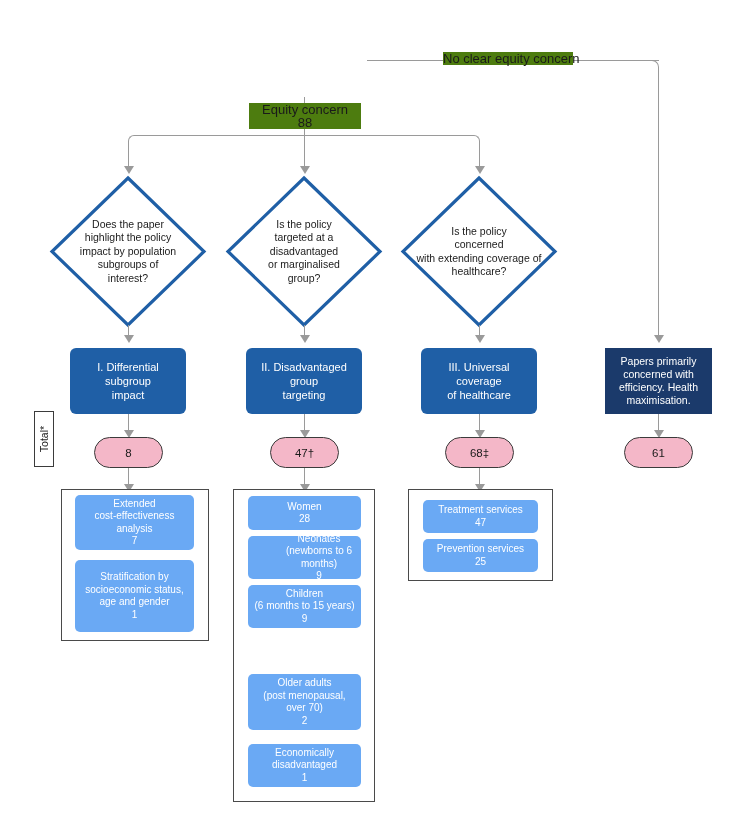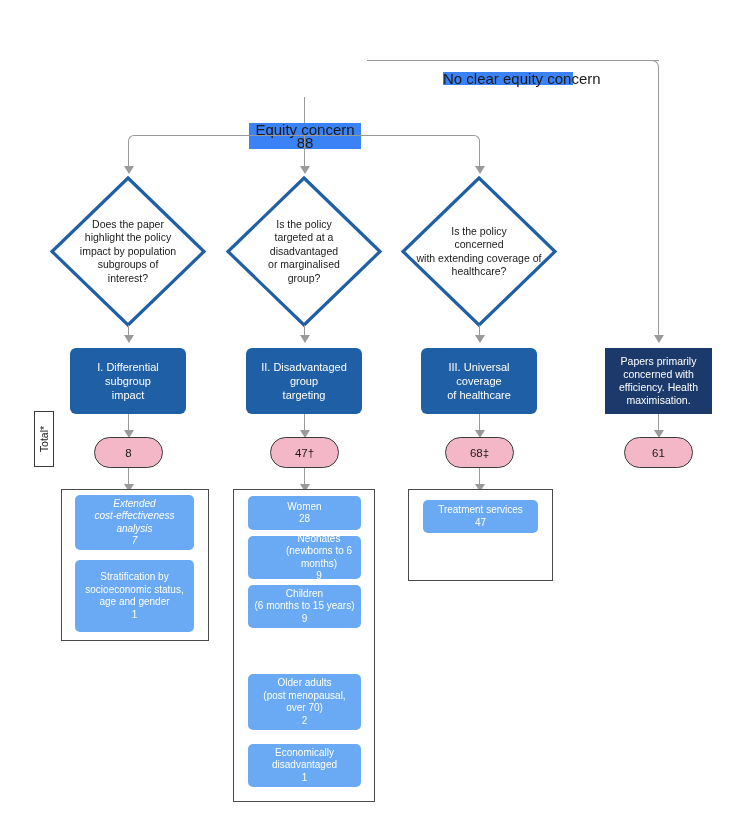--- a/index.html
+++ b/index.html
@@ -83,26 +83,25 @@
     display:flex;align-items:center;justify-content:center;
     text-align:center;
     font-size:10.5px;
     line-height:13.5px;
     color:#1a1a1a;
     pointer-events:none;
   }
 
   .edge-label{
     color:#1a1a1a;
-    font-size:15px;
+    font-size:13px;
     line-height:13px;
     text-align:center;
-    background:#3b82f6;
+    background:#4d7c0f;
     white-space:nowrap;
-    margin-top:20px;
   }
 
   .group-box{
     border:1.4px solid #4a4a4a;
     background:#ffffff;
   }
 
   .total-box{
     border:1px solid #3b3b3b;
     background:#ffffff;
@@ -225,21 +224,21 @@
   <div class="abs line-v" style="left:128px;top:468px;height:18px;"></div>
   <div class="abs arrow-down" style="left:124px;top:484px;"></div>
 
   <div class="abs line-v" style="left:304px;top:468px;height:18px;"></div>
   <div class="abs arrow-down" style="left:300px;top:484px;"></div>
 
   <div class="abs line-v" style="left:479px;top:468px;height:18px;"></div>
   <div class="abs arrow-down" style="left:475px;top:484px;"></div>
 
   <div class="abs group-box" style="left:61px;top:489px;width:148px;height:152px;"></div>
-  <div class="abs node-lblue multiline" style="left:75px;top:495px;width:119px;height:55px;font-style:italic;">Extended
+  <div class="abs node-lblue multiline" style="left:75px;top:495px;width:119px;height:55px;">Extended
 cost-effectiveness
 analysis
 7</div>
   <div class="abs node-lblue multiline" style="left:75px;top:560px;width:119px;height:72px;">Stratification by
 socioeconomic status,
 age and gender
 1</div>
 
   <div class="abs group-box" style="left:233px;top:489px;width:142px;height:313px;"></div>
   <div class="abs node-lblue multiline" style="left:248px;top:496px;width:113px;height:34px;">Women
@@ -254,14 +253,16 @@
 (post menopausal,
 over 70)
 2</div>
   <div class="abs node-lblue multiline" style="left:248px;top:744px;width:113px;height:43px;">Economically
 disadvantaged
 1</div>
 
   <div class="abs group-box" style="left:408px;top:489px;width:145px;height:92px;"></div>
   <div class="abs node-lblue multiline" style="left:423px;top:500px;width:115px;height:33px;">Treatment services
 47</div>
+  <div class="abs node-lblue multiline" style="left:423px;top:539px;width:115px;height:33px;">Prevention services
+25</div>
 
 </div>
 
 </body></html>

